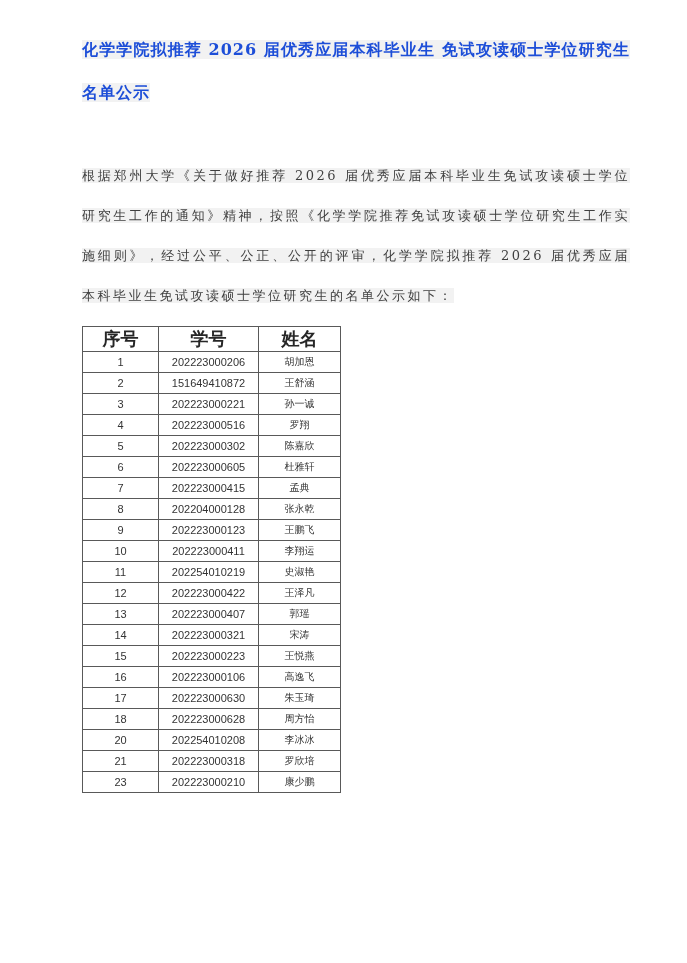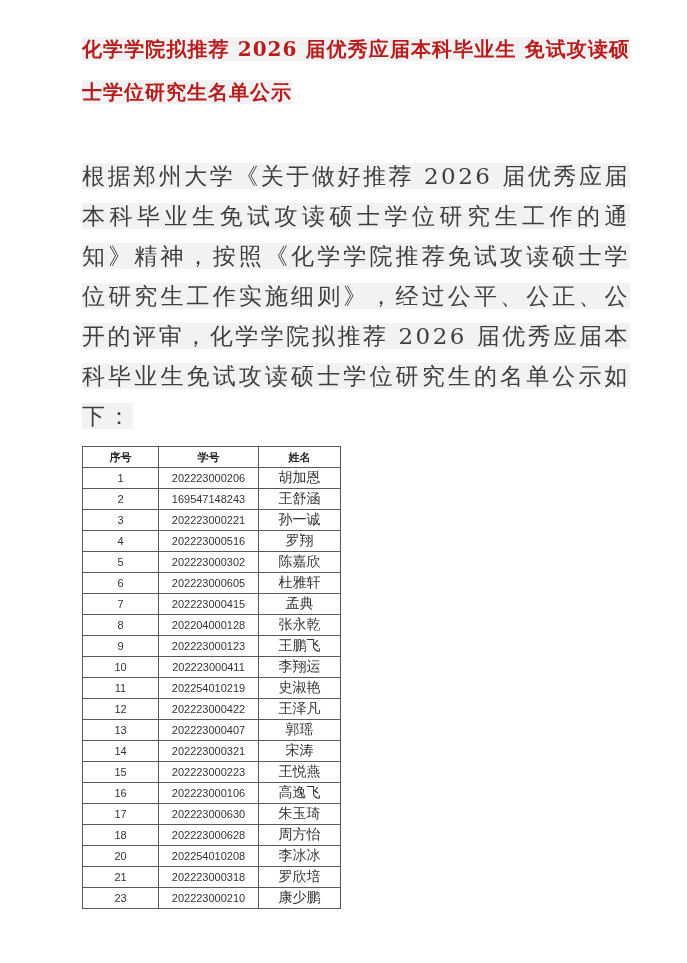--- a/index.html
+++ b/index.html
@@ -16,34 +16,34 @@
   }
   .page {
     box-sizing: border-box;
     width: 687px;
     height: 963px;
     padding: 28px 57px 0 82px;
     background: #ffffff;
   }
   .doc-title {
     margin: 0;
-    font-size: 20px;
+    font-size: 16px;
     font-weight: bold;
     line-height: 43px;
     letter-spacing: 1px;
-    color: #b91c1c;
+    color: #1d4ed8;
     text-align: justify;
   }
   .doc-title .hl,
   .doc-para .hl {
     background: #f2f2f2;
   }
   .doc-para {
     margin: 42px 0 0 0;
-    font-size: 23px;
+    font-size: 13px;
     line-height: 40px;
     letter-spacing: 2.5px;
     color: #3f3f3f;
     text-align: justify;
   }
   table.roster {
     margin-top: 10px;
     border-collapse: collapse;
     table-layout: fixed;
     width: 258px;
@@ -52,32 +52,32 @@
   table.roster td {
     border: 1px solid #595959;
     text-align: center;
     vertical-align: middle;
     height: 20px;
     padding: 0;
     overflow: hidden;
     white-space: nowrap;
   }
   table.roster th {
-    font-size: 11px;
+    font-size: 18px;
     font-weight: bold;
     color: #262626;
     font-family: "DejaVu Serif", "Liberation Serif", serif;
   }
   td.col-index, td.col-id {
     font-size: 11px;
     color: #333333;
     font-family: "Liberation Sans", "DejaVu Sans", sans-serif;
   }
   td.col-name {
-    font-size: 14px;
+    font-size: 10px;
     color: #333333;
     font-family: "DejaVu Serif", "Liberation Serif", serif;
   }
   col.c-index { width: 76px; }
   col.c-id    { width: 100px; }
   col.c-name  { width: 82px; }
 </style>
 </head>
 <body>
 
@@ -101,21 +101,21 @@
       </tr>
     </thead>
     <tbody>
         <tr>
           <td class="col-index">1</td>
           <td class="col-id">202223000206</td>
           <td class="col-name">胡加恩</td>
         </tr>
         <tr>
           <td class="col-index">2</td>
-          <td class="col-id">169547148243</td>
+          <td class="col-id">151649410872</td>
           <td class="col-name">王舒涵</td>
         </tr>
         <tr>
           <td class="col-index">3</td>
           <td class="col-id">202223000221</td>
           <td class="col-name">孙一诚</td>
         </tr>
         <tr>
           <td class="col-index">4</td>
           <td class="col-id">202223000516</td>

